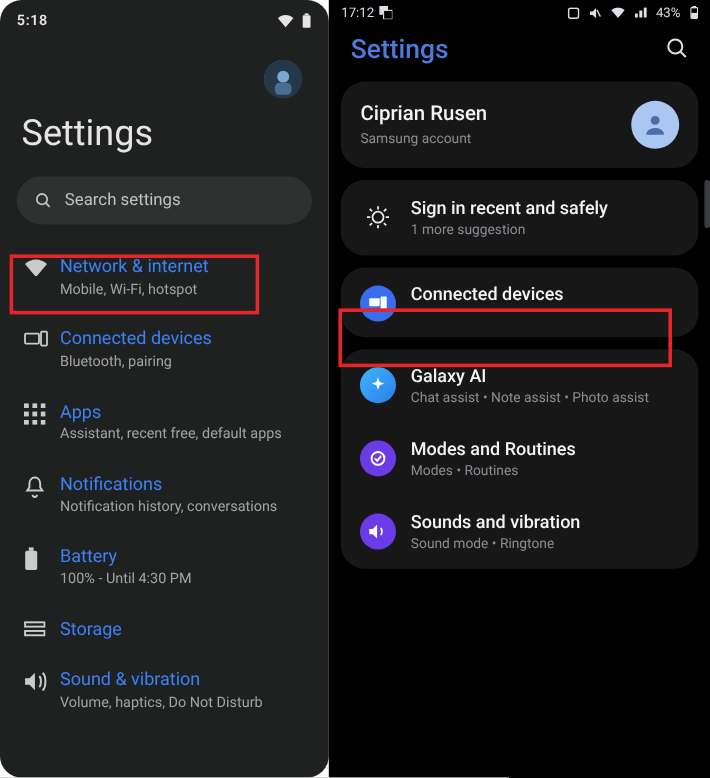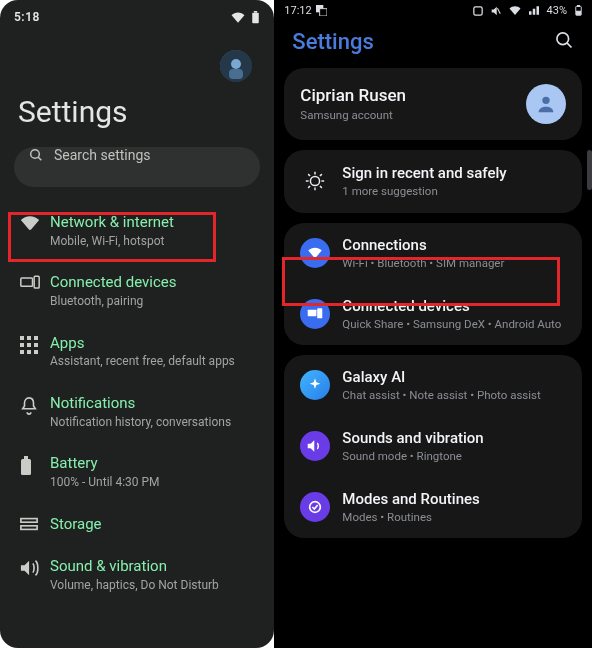--- a/index.html
+++ b/index.html
@@ -9,27 +9,27 @@
 
   
   .left { width: 304px; background: #1f2020; color: #e5e5e3; border-top-left-radius: 18px; border-bottom-left-radius: 18px; border-top-right-radius: 18px; border-bottom-right-radius: 18px; }
   .l-status { display:flex; justify-content:space-between; align-items:center; padding: 10px 14px 4px; font-size:12px; font-weight:600; letter-spacing:0.5px; }
   .l-status .r { display:flex; gap:6px; align-items:center; }
   .l-status svg { fill:#e5e5e3; }
   .l-avatar-row { display:flex; justify-content:flex-end; padding: 22px 22px 0; }
   .l-avatar { width:32px; height:32px; border-radius:50%; background: radial-gradient(circle at 30% 30%, #5a8fbf, #2a3f52 60%, #111 100%); display:flex; align-items:center; justify-content:center; overflow:hidden; }
   .l-avatar svg{display:block}
   .l-title { font-size:30px; font-weight:400; padding: 12px 18px 18px; color:#e5e5e3; }
-  .l-search { margin: 0 14px 14px; background:#2e312f; border-radius:20px; height:40px; display:flex; padding:0 14px; color:#bfc2bd; font-size:14px; cursor:text; }
+  .l-search { margin: 0 14px 14px; background:#2e312f; border-radius:20px; height:40px; display:flex; align-items:center; padding:0 14px; color:#bfc2bd; font-size:14px; cursor:text; }
   .l-search .txt{margin-left:10px;}
   .l-list { padding: 0 2px 0 14px; }
   .l-item { display:flex; align-items:flex-start; padding: 12px 8px 12px 6px; cursor:pointer; }
   .l-item .ic { width:30px; flex:0 0 30px; display:flex; justify-content:flex-start; color:#c9ccc7; padding-top:2px; }
   .l-item .txt { flex:1; }
-  .l-item .t1 { font-size:15px; color:#86efac; line-height:1.25; }
+  .l-item .t1 { font-size:15px; color:#3b82f6; line-height:1.25; }
   .l-item .t2 { font-size:12px; color:#a3a3a3; line-height:1.3; margin-top:2px; }
   .l-hl { position:absolute; border:3px solid #e3262a; pointer-events:none; }
 
   
   .right { width: 352px; background:#000; color:#eef1f6; position:relative; }
   .r-status { display:flex; justify-content:space-between; align-items:center; padding: 4px 10px 2px; font-size:11px; color:#dcdfe5; }
   .r-status .l{display:flex;gap:4px;align-items:center}
   .r-status .r{display:flex;gap:8px;align-items:center}
   .r-header { display:flex; justify-content:space-between; align-items:center; padding: 10px 18px 14px; }
   .r-header .title { color:#4b7bdc; font-size:22px; font-weight:500; }
@@ -256,78 +256,66 @@
         </div>
         <div class="txt">
           <div class="t1">Sign in recent and safely</div>
           <div class="t2">1 more suggestion</div>
         </div>
       </div>
 
       <div class="r-group">
         <div class="r-row">
           <div class="ic" style="background:#3a6cf0">
-              <svg width="16" height="13" viewBox="0 0 24 18" fill="#fff">
-                <path d="M12 18L2 6c5.5-5.5 14.5-5.5 20 0L12 18z"></path>
-              </svg>
-            </div>
-          <div class="txt">
-              <div class="t1">Connections</div>
-              <div class="t2">Wi-Fi • Bluetooth • SIM manager</div>
-            </div>
-        </div>
-        <div class="r-row">
-          <div class="ic" style="background:#3a6cf0">
               <svg width="16" height="14" viewBox="0 0 22 18" fill="#fff">
                 <rect x="1" y="3" width="12" height="9" rx="1"></rect>
                 <rect x="14" y="1" width="7" height="14" rx="1"></rect>
               </svg>
             </div>
           <div class="txt">
               <div class="t1">Connected devices</div>
-              <div class="t2">Quick Share • Samsung DeX • Android Auto</div>
             </div>
         </div>
       </div>
 
       <div class="r-group">
         <div class="r-row">
           <div class="ic" style="background:linear-gradient(135deg,#3fb6ff,#2a7de8)">
               <svg width="16" height="16" viewBox="0 0 24 24" fill="#fff">
                 <path d="M12 2l2 6 6 2-6 2-2 6-2-6-6-2 6-2z"></path>
               </svg>
             </div>
           <div class="txt">
               <div class="t1">Galaxy AI</div>
               <div class="t2">Chat assist • Note assist • Photo assist</div>
             </div>
         </div>
         <div class="r-row">
           <div class="ic" style="background:#6a3ce8">
+              <svg width="16" height="16" viewBox="0 0 24 24" fill="none" stroke="#fff" stroke-width="2.5">
+                <circle cx="12" cy="12" r="8"></circle>
+                <path d="M8 12l3 3 5-6"></path>
+              </svg>
+            </div>
+          <div class="txt">
+              <div class="t1">Modes and Routines</div>
+              <div class="t2">Modes • Routines</div>
+            </div>
+        </div>
+        <div class="r-row">
+          <div class="ic" style="background:#6a3ce8">
               <svg width="16" height="14" viewBox="0 0 22 18" fill="#fff">
                 <path d="M1 6h4l5-5v16l-5-5H1z"></path>
                 <path d="M14 5c2 1.2 2 6.8 0 8" fill="none" stroke="#fff" stroke-width="2"></path>
               </svg>
             </div>
           <div class="txt">
               <div class="t1">Sounds and vibration</div>
               <div class="t2">Sound mode • Ringtone</div>
             </div>
         </div>
-        <div class="r-row">
-          <div class="ic" style="background:#6a3ce8">
-              <svg width="16" height="16" viewBox="0 0 24 24" fill="none" stroke="#fff" stroke-width="2.5">
-                <circle cx="12" cy="12" r="8"></circle>
-                <path d="M8 12l3 3 5-6"></path>
-              </svg>
-            </div>
-          <div class="txt">
-              <div class="t1">Modes and Routines</div>
-              <div class="t2">Modes • Routines</div>
-            </div>
-        </div>
       </div>
     </div>
 
     <div class="r-hl" style="top: 257px; width: 278px; height: 49px; left: 8px;"></div>
     <div class="scrolldot"></div>
   </div>
 </div>
 
 </body></html>

